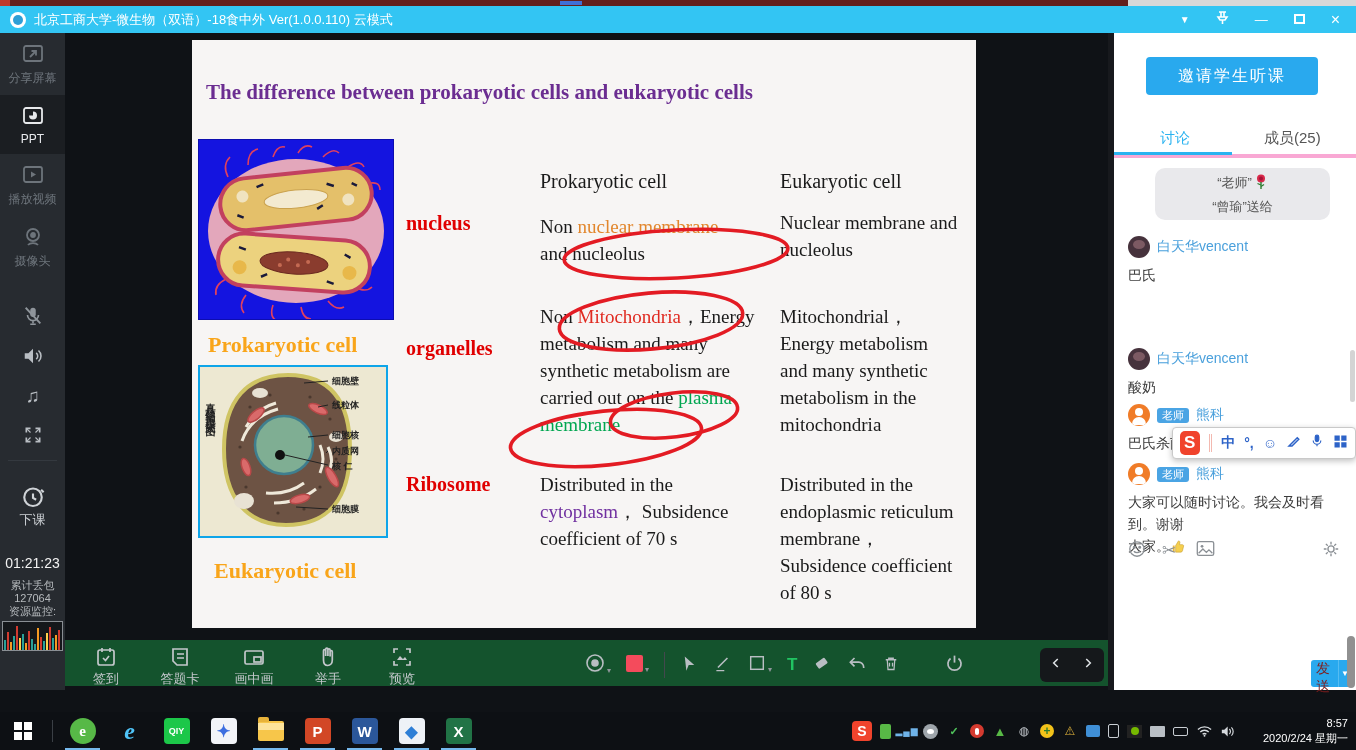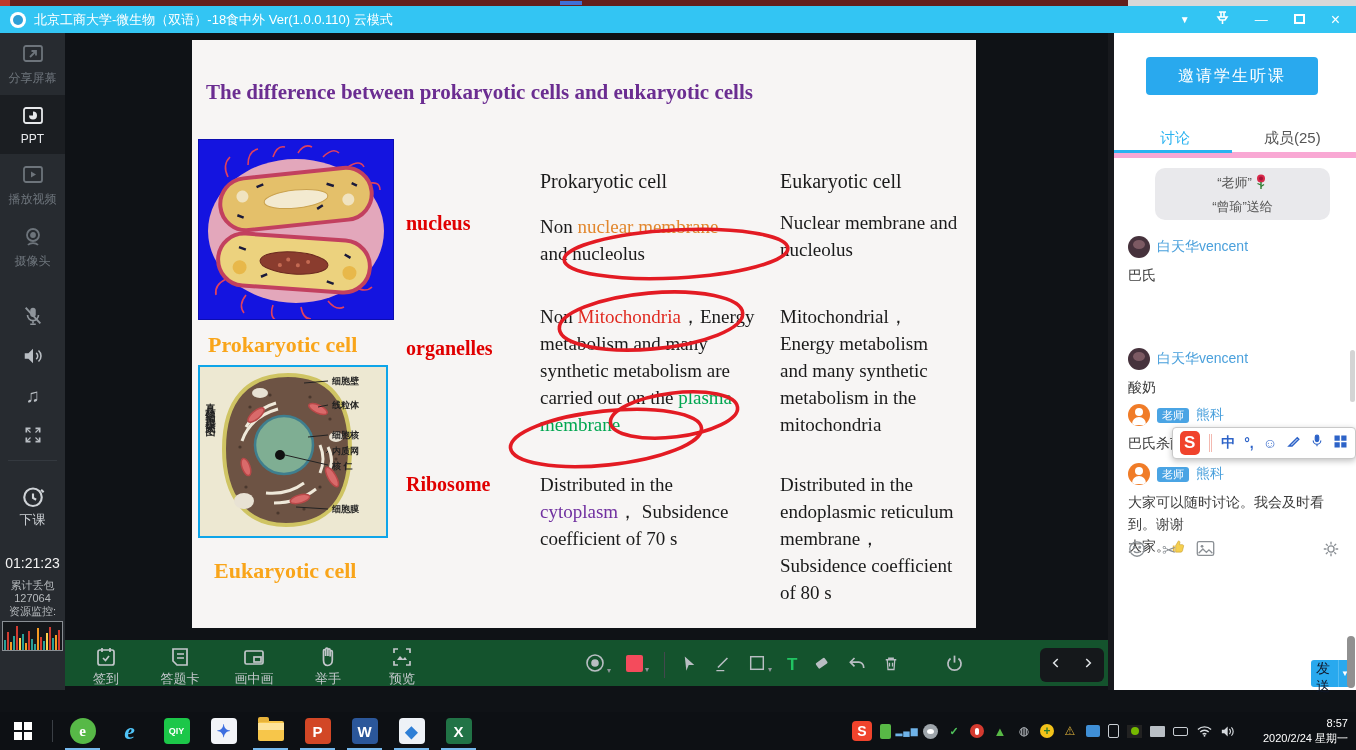--- a/index.html
+++ b/index.html
@@ -71,21 +71,21 @@
   .dtools .vdiv { width:1px; height:26px; background:#43484e; }
   .dtools .ttool { color:#21c462; font-size:17px; font-weight:bold; }
   .navbox { position:absolute; right:10px; top:8px; width:64px; height:34px; background:#15181b; border-radius:6px;
             display:flex; align-items:center; justify-content:space-around; }
 
   
   .rpanel { position:absolute; left:1114px; top:33px; width:242px; height:657px; background:#fff; font-size:14px; color:#3c3c3c; }
   .rgap { position:absolute; left:1108px; top:33px; width:6px; height:657px; background:#17191d; }
   .invite { position:absolute; left:32px; top:24px; width:172px; height:38px; background:#29a9ee; color:#fff;
             font-size:16px; border:none; border-radius:4px; letter-spacing:2px; }
-  .tabs { position:absolute; left:0; top:92px; width:242px; height:33px; border-bottom:6px solid #f9a8d4; }
+  .tabs { position:absolute; left:0; top:92px; width:242px; height:33px; border-bottom:4px solid #f9a8d4; }
   .tab { position:absolute; top:4px; font-size:15px; }
   .tab.active { color:#2bb3f0; }
   .tab-underline { position:absolute; left:0; bottom:-1px; width:118px; height:3px; background:#2bb3f0; }
   .gift { position:absolute; left:41px; top:135px; width:175px; height:52px; background:#e9e9ec; border-radius:10px;
           text-align:center; font-size:13px; color:#555; line-height:24px; padding-top:3px; }
   .msg { position:absolute; left:14px; width:214px; }
   .mhead { display:flex; align-items:center; gap:7px; height:22px; }
   .avatar { width:22px; height:22px; border-radius:50%; position:relative; overflow:hidden; flex:none; }
   .av-photo { background:#46323c; }
   .av-photo i { position:absolute; left:5px; top:4px; width:12px; height:9px; border-radius:50%; background:#7c5a63; }
@@ -93,21 +93,21 @@
   .av-green i { position:absolute; left:5px; top:6px; width:12px; height:9px; border-radius:45%; background:#fff; }
   .av-orange { background:#f07c28; }
   .av-orange i { position:absolute; left:7px; top:4px; width:8px; height:8px; border-radius:50%; background:#fff; }
   .av-orange b { position:absolute; left:4px; top:13px; width:14px; height:8px; border-radius:7px 7px 0 0; background:#fff; }
   .mname { color:#4aa0dc; font-size:14px; }
   .badge { background:#4aa4e4; color:#fff; font-size:11px; border-radius:3px; padding:2px 5px; line-height:11px; }
   .mtext { margin-top:6px; font-size:14px; color:#3c3c3c; line-height:22px; }
   .chat-tools { position:absolute; left:0; top:503px; width:242px; height:30px; }
   .chat-tools .ic { position:absolute; top:4px; color:#8a8f94; }
   .sendbtn { position:absolute; left:169px; top:627px; width:68px; height:27px; display:flex; }
-  .send-main { width:46px; background:#29a9ee; color:#0f172a; font-size:14px; border:none; border-radius:3px 0 0 3px; letter-spacing:3px;margin-left:28px; }
+  .send-main { width:46px; background:#29a9ee; color:#7f1d1d; font-size:14px; border:none; border-radius:3px 0 0 3px; letter-spacing:3px;margin-left:28px; }
   .send-arrow { width:22px; background:#29a9ee; border-left:1px solid #55bcf2; border-radius:0 3px 3px 0;
                 color:#fff; font-size:8px; display:flex; align-items:center; justify-content:center; }
   .sb-light { position:absolute; left:236px; top:317px; width:5px; height:52px; background:#d4d4d4; border-radius:3px; }
   .sb-dark { position:absolute; left:1347px; top:636px; width:8px; height:52px; background:#909090; border-radius:4px; }
 
   
   .sogou { position:absolute; left:1172px; top:427px; width:184px; height:32px; background:#fff;
            border:1px solid #c9c9c9; border-radius:4px; box-shadow:0 2px 6px rgba(0,0,0,.25);
            display:flex; align-items:center; gap:9px; padding:0 7px; }
   .sogou .slogo { width:24px; height:24px; border-radius:5px; background:#f0432c; color:#fff; font-weight:bold;

